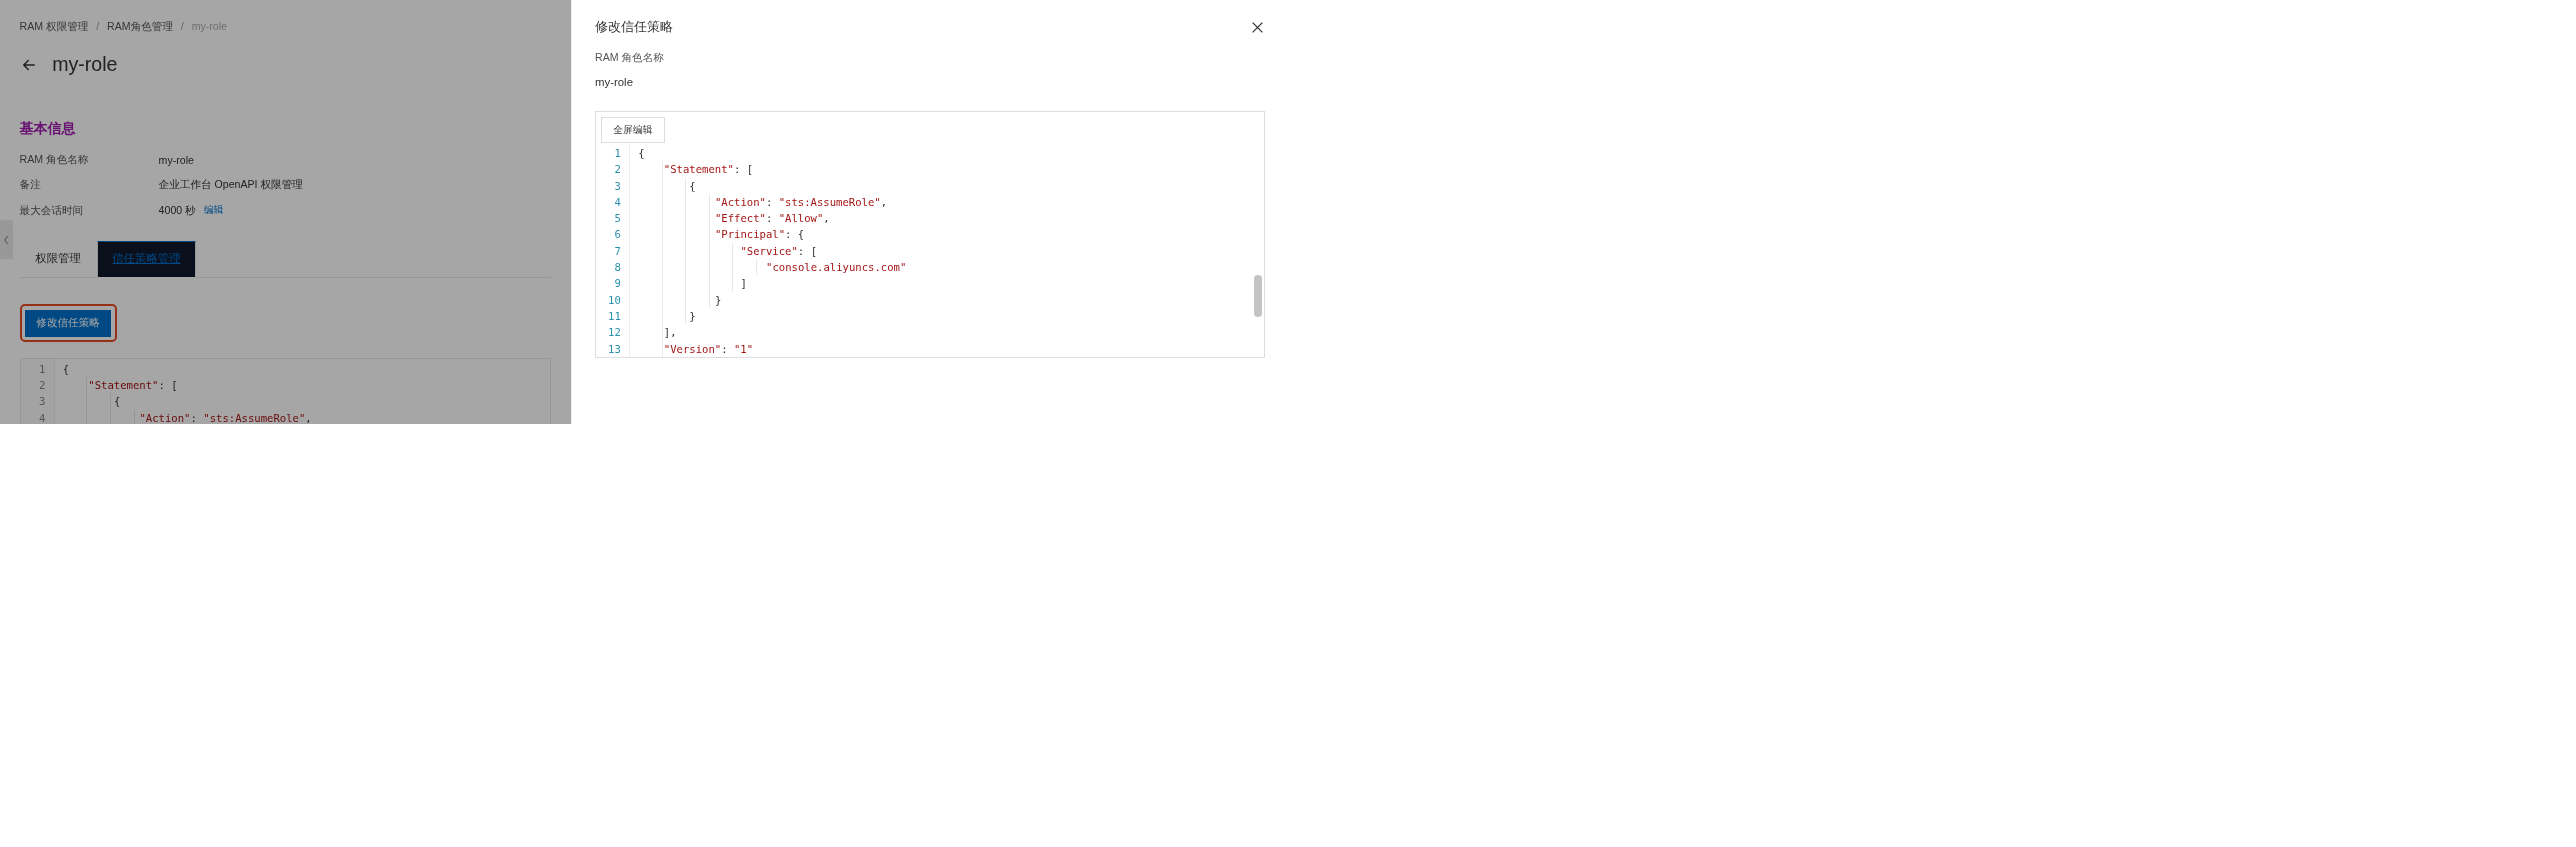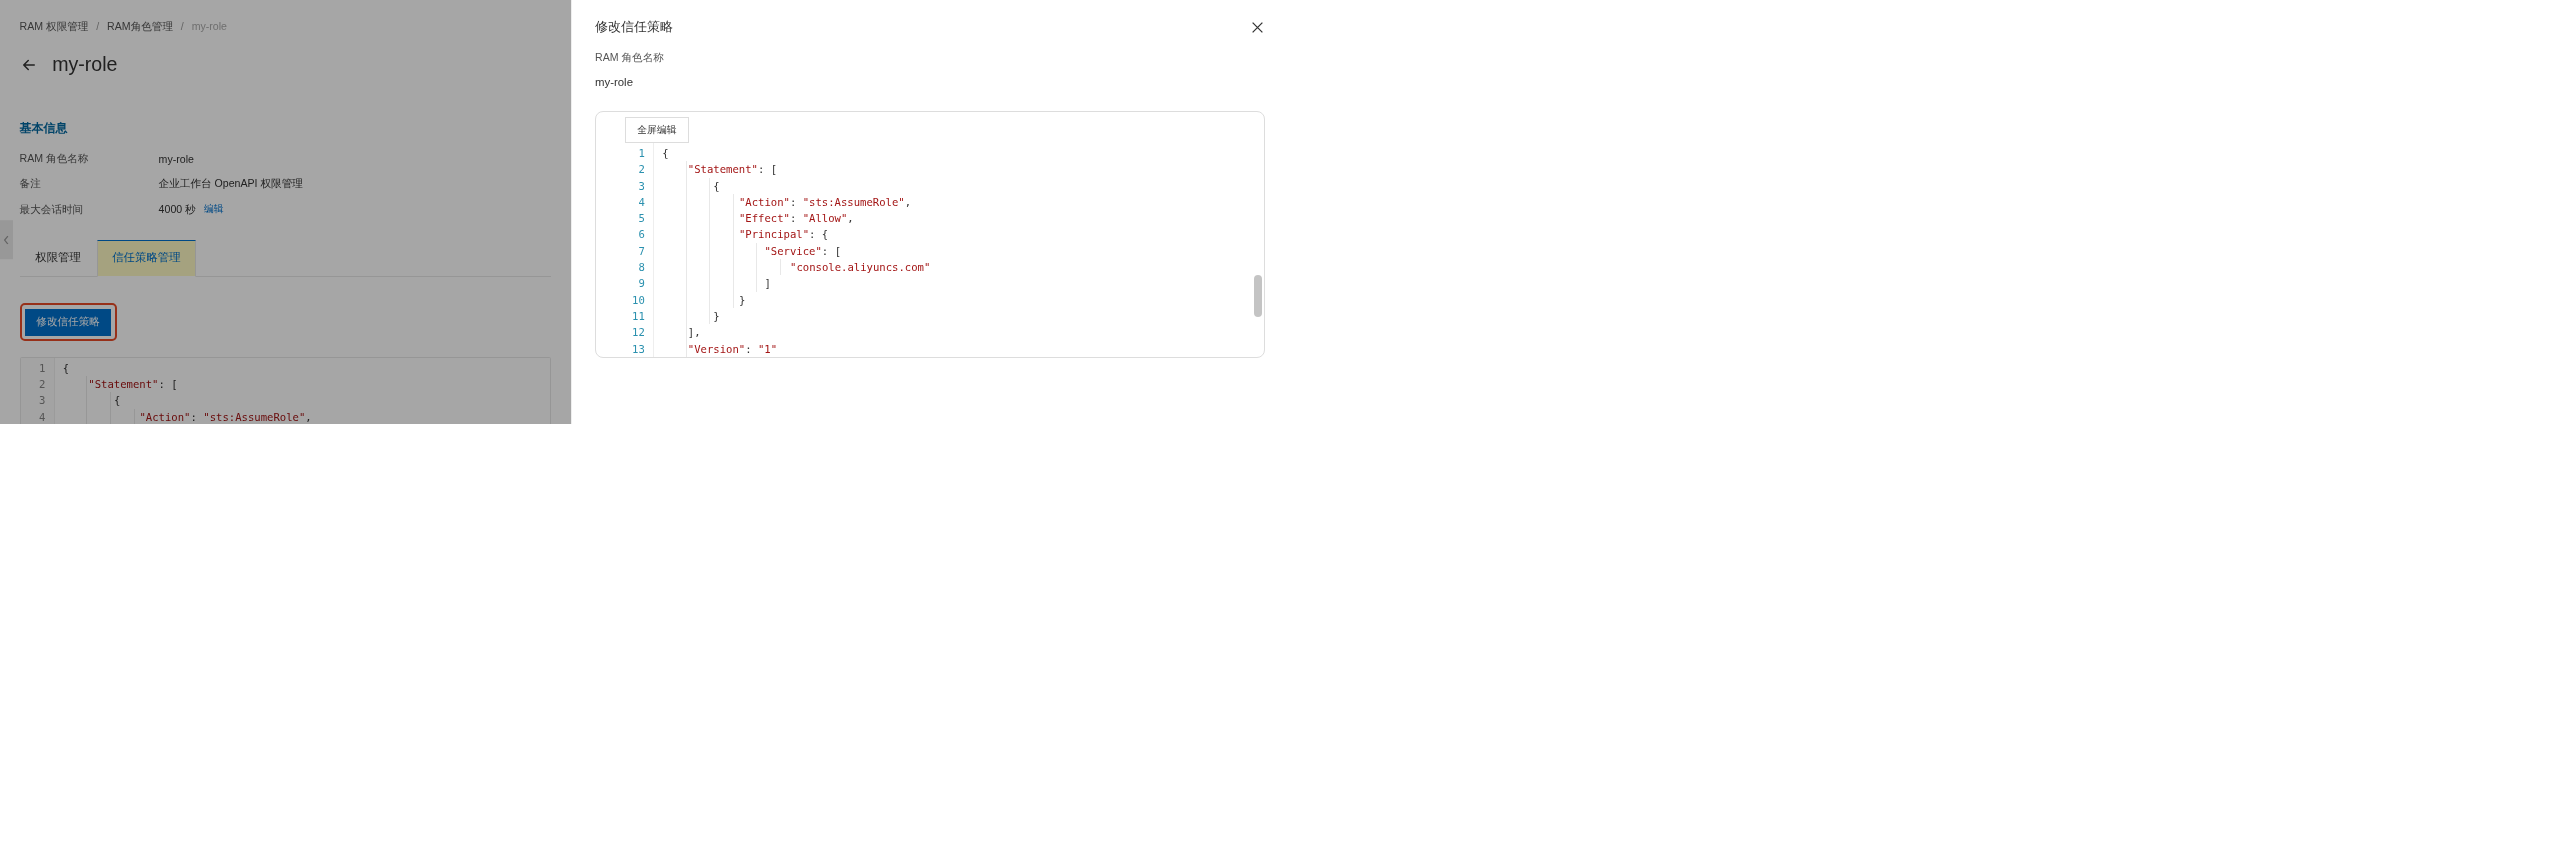--- a/index.html
+++ b/index.html
@@ -41,21 +41,21 @@
       align-items: center;
       gap: 13px;
       margin-bottom: 33px;
     }
     .back-arrow {
       width: 19.6px; height: 19.6px;
       display: flex; align-items: center; justify-content: center;
       cursor: pointer;
     }
     .page-title { font-size: 19.6px; font-weight: 500; color: #333; }
-    .section-heading { font-size: 12px; font-weight: 600; color: #0369a1; margin-bottom: 14.7px; margin-top: 44px; }
+    .section-heading { font-size: 14px; font-weight: 600; color: #a21caf; margin-bottom: 14.7px; margin-top: 44px; }
     .info-row { display: flex; margin-bottom: 11.4px; font-size: 10.6px; }
     .info-label { width: 139px; color: #555; }
     .info-value { color: #333; display: flex; align-items: center; gap: 8.2px; }
     .edit-link { color: #0070cc; font-size: 9.8px; cursor: pointer; }
     .tabs {
       display: flex;
       border-bottom: 0.8px solid #e6e6e6;
       margin-top: 23px;
       margin-bottom: 26px;
     }
@@ -65,21 +65,22 @@
       color: #333;
       cursor: pointer;
       border: 0.8px solid transparent;
     }
     .tab.active {
       color: #0070cc;
       border: 0.8px solid #e6e6e6;
       border-top: 1.6px solid #0070cc;
       border-bottom: 0.8px solid #fff;
       margin-bottom: -0.8px;
-      background: #fef9c3;
+      background: #0f172a;
+      text-decoration: underline;
     }
     .primary-btn {
       display: inline-block;
       padding: 6.5px 11.4px;
       background: #0070cc;
       color: #fff;
       font-size: 10.6px;
       border: none;
       cursor: pointer;
     }
@@ -147,23 +148,22 @@
       align-items: center;
       padding: 18px 23px 14.7px 23px;
     }
     .drawer-title { font-size: 13px; color: #333; font-weight: 400; }
     .close-btn { cursor: pointer; width: 14.7px; height: 14.7px; display:flex; align-items:center; justify-content:center; }
     .drawer-body { padding: 0 23px; flex: 1; overflow: auto; }
     .field-label { font-size: 10.6px; color: #555; margin-bottom: 11.4px; }
     .field-value { font-size: 11.4px; color: #333; margin-bottom: 23px; }
     .editor-wrap {
       border: 0.8px solid #ddd;
-      border-radius: 8px;
+      border-radius: 0;
       position: relative;
-      padding-left: 24px;
     }
     .editor-lines {
       display: flex;
       font-family: ui-monospace, "SF Mono", Menlo, Consolas, monospace;
       font-size: 10.6px;
       line-height: 16.3px;
       height: 214px;
       overflow: hidden;
     }
     .editor-lines .line-numbers { color: #2b91af; background: #fff; }

